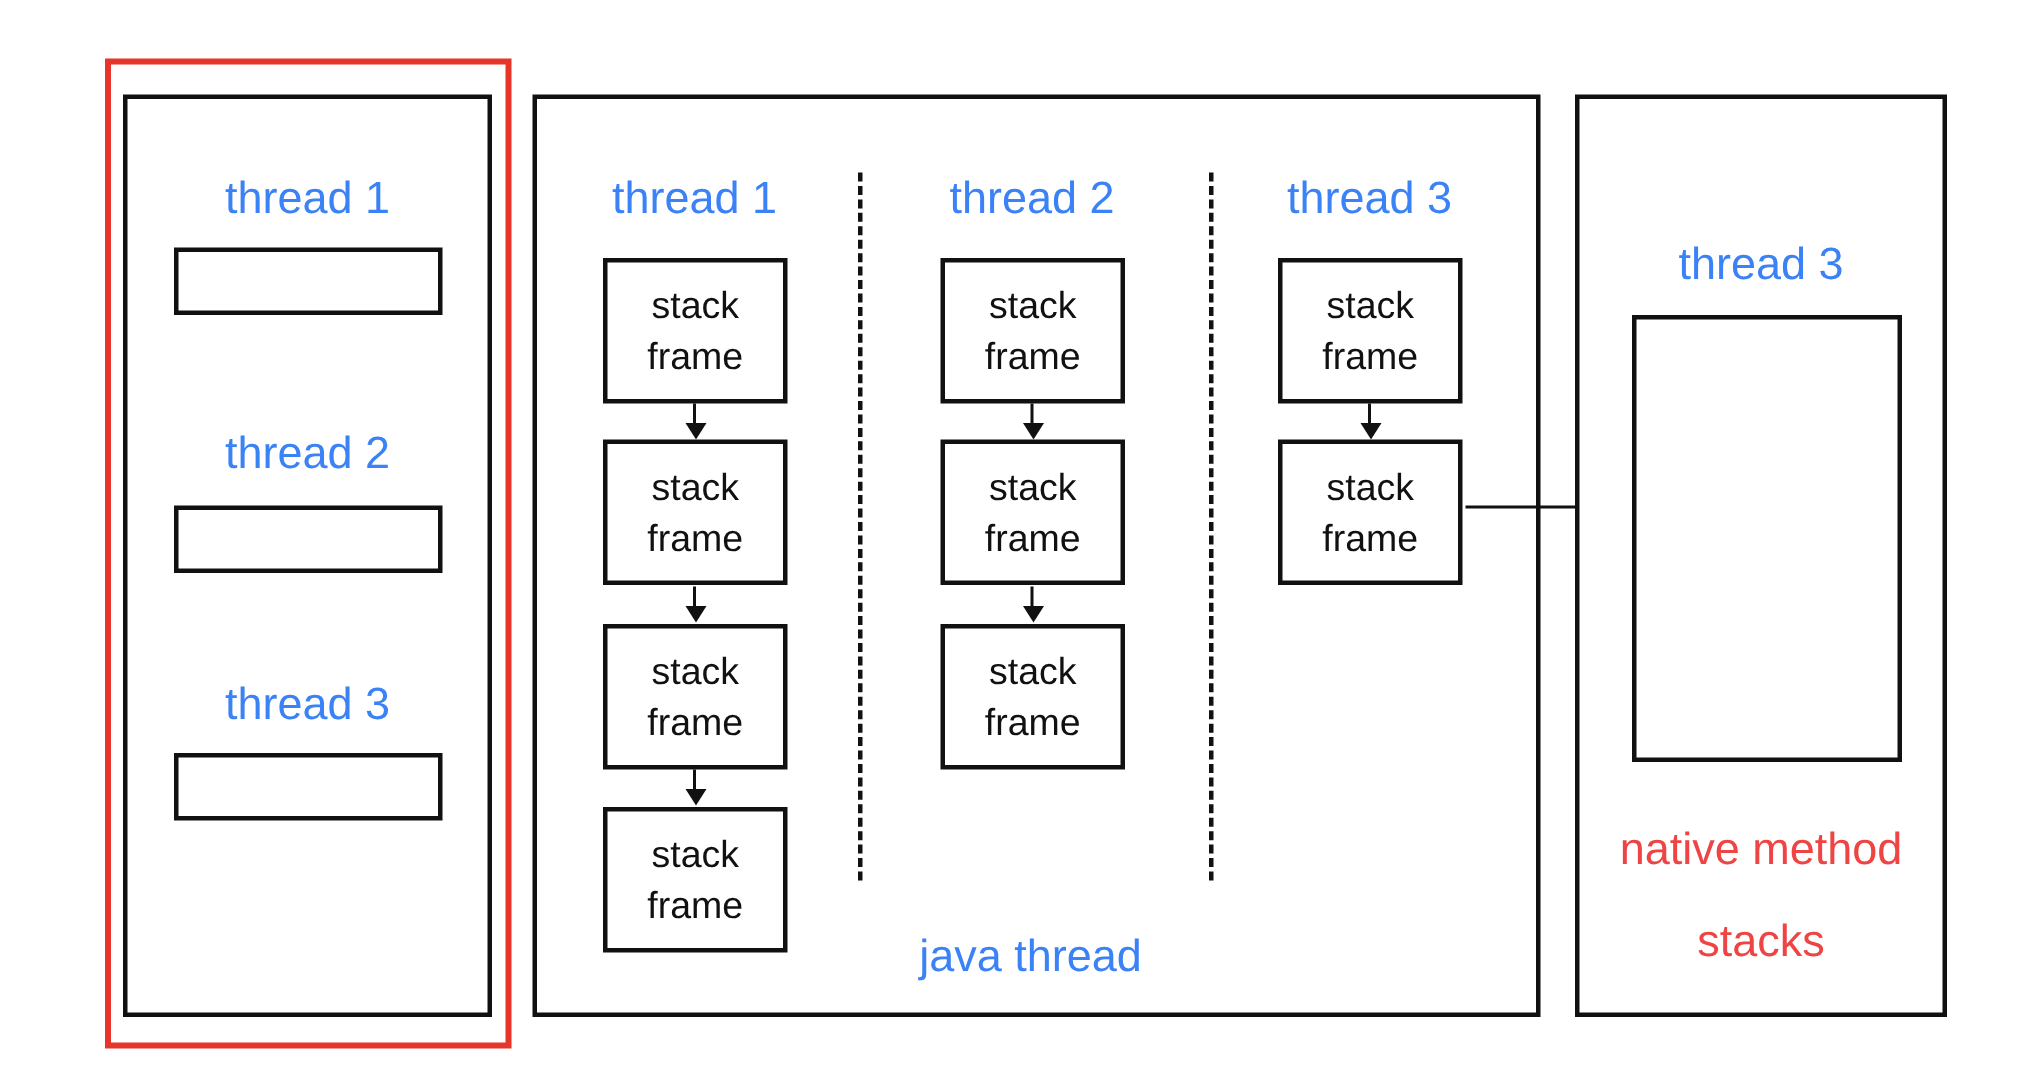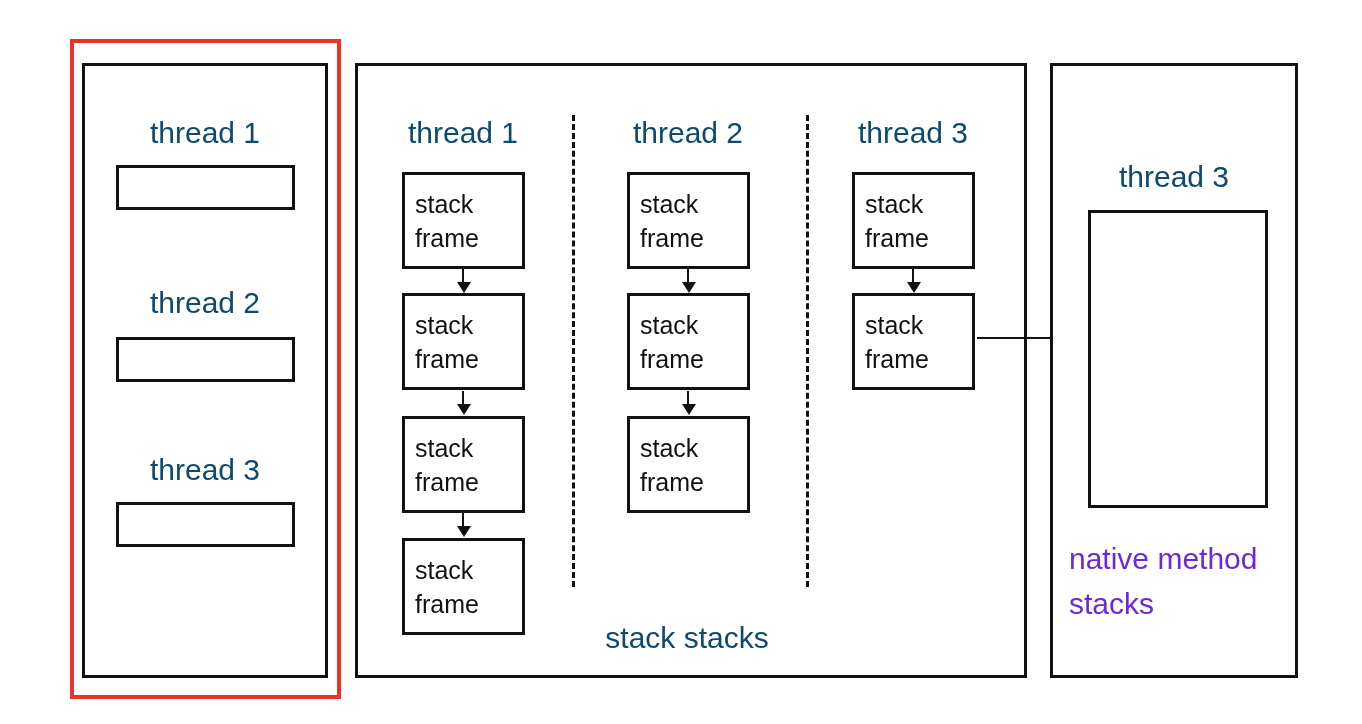--- a/index.html
+++ b/index.html
@@ -13,33 +13,33 @@
 
   .highlight-box { position: absolute; left: 70px; top: 39px; width: 271px; height: 660px;
                    border: 4px solid #e8352b; background: transparent; }
 
   .pc-panel     { left: 82px;   top: 63px; width: 246px; height: 615px; }
   .java-panel   { left: 355px;  top: 63px; width: 672px; height: 615px; }
   .native-panel { left: 1050px; top: 63px; width: 248px; height: 615px; }
 
   
   .title { position: absolute; font-size: 30px; line-height: 36px; text-align: center;
-           white-space: nowrap; color: #0c4a6e; }
-  .caption { position: absolute; font-size: 30px; line-height: 45px; color: #6d28d9; }
+           white-space: nowrap; color: #3b82f6; }
+  .caption { position: absolute; font-size: 30px; line-height: 61px; text-align: center; color: #ef4444; }
 
   
   .pc-label { left: 82px; width: 246px; }
   .pc-slot { position: absolute; left: 116px; width: 179px; height: 45px;
              border: 3px solid #111; background: #fff; }
 
   
   .col-title { width: 180px; }
   .divider { position: absolute; width: 0; border-left: 3px dashed #111; }
   .frame { position: absolute; width: 123px; height: 97px; border: 3px solid #111; background: #fff;
-           display: flex; align-items: center; justify-content: center; 
+           display: flex; align-items: center; justify-content: center; text-align: center;
            font-size: 25px; line-height: 34px; padding: 0 10px; }
 
   
   .varrow { position: absolute; width: 0; height: 14px; border-left: 2px solid #111; }
   .varrow::after { content: ""; position: absolute; left: -7px; top: 13px;
                    border-left: 7px solid transparent; border-right: 7px solid transparent;
                    border-top: 11px solid #111; }
   .harrow { position: absolute; height: 0; border-top: 2px solid #111; }
   .harrow::after { content: ""; position: absolute; right: -11px; top: -8px;
                    border-top: 7px solid transparent; border-bottom: 7px solid transparent;
@@ -87,21 +87,21 @@
   <div class="varrow" style="left:687px; top:269px"></div>
   <div class="frame" style="left:627px; top:293px">stack frame</div>
   <div class="varrow" style="left:687px; top:391px"></div>
   <div class="frame" style="left:627px; top:416px">stack frame</div>
 
   <div class="title col-title" style="left:823px; top:115px">thread 3</div>
   <div class="frame" style="left:852px; top:172px">stack frame</div>
   <div class="varrow" style="left:912px; top:269px"></div>
   <div class="frame" style="left:852px; top:293px">stack frame</div>
 
-  <div class="title" style="left:587px; top:620px; width:200px">stack stacks</div>
+  <div class="title" style="left:587px; top:620px; width:200px">java thread</div>
 
   <div class="harrow" style="left:977px; top:337px; width:100px"></div>
 
   <div class="panel native-panel"></div>
   <div class="title" style="left:1050px; top:159px; width:248px">thread 3</div>
   <div class="native-area"></div>
   <div class="caption native-caption">native method stacks</div>
 
 </div>
 

